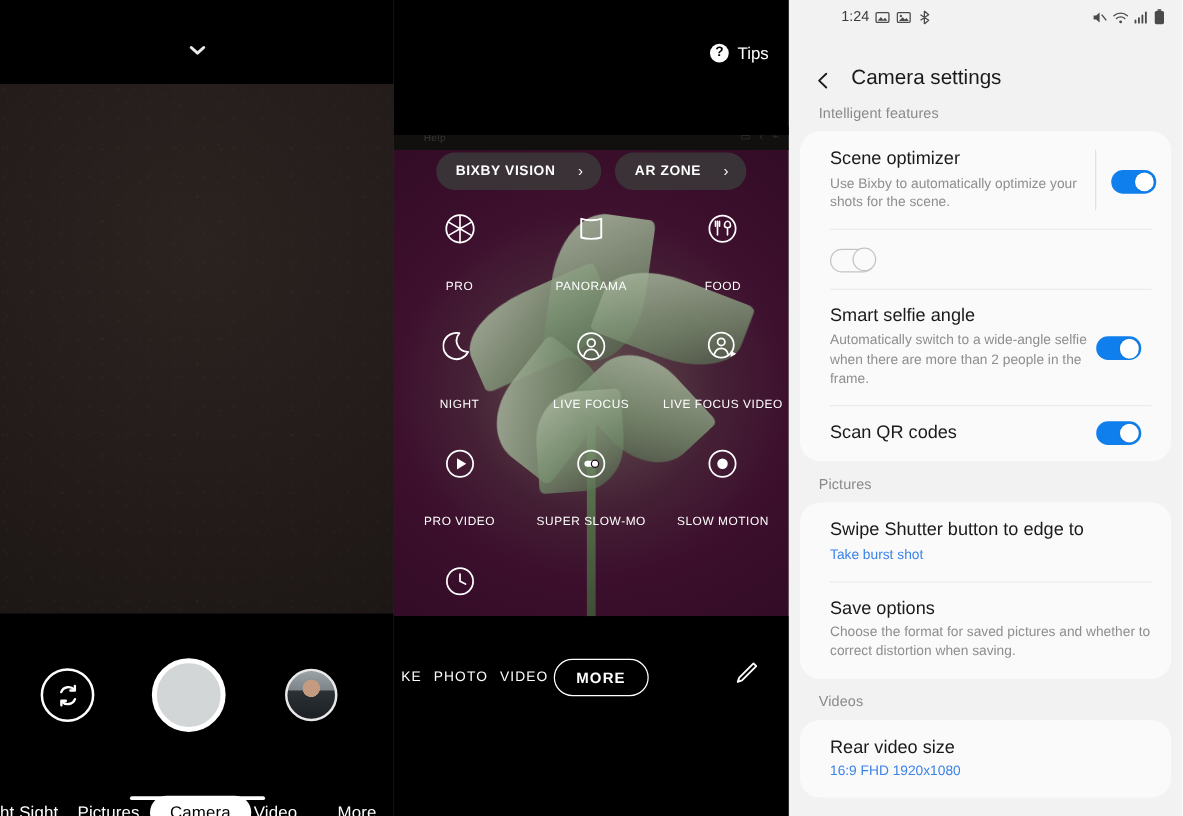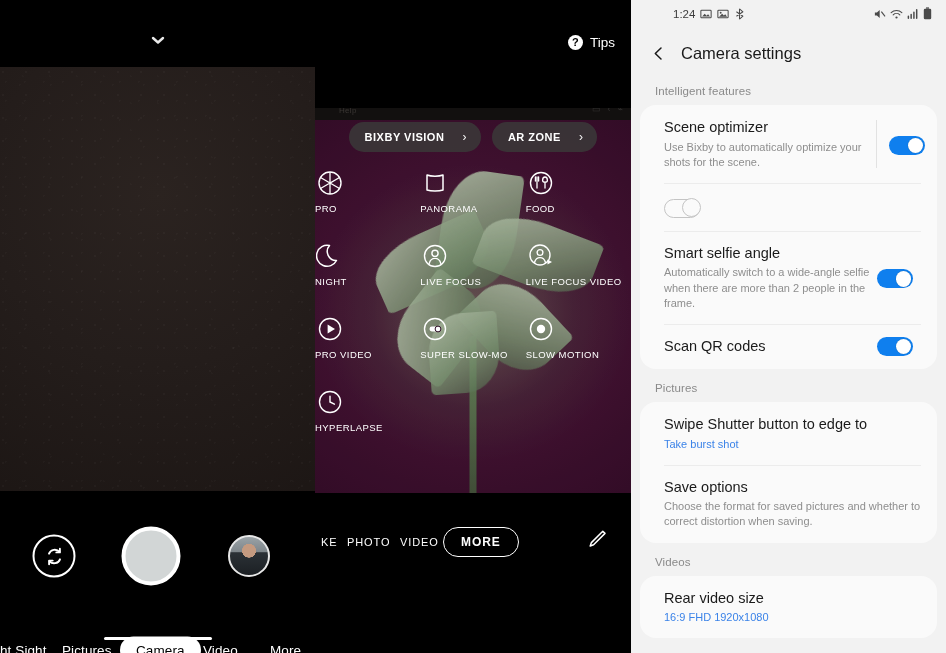--- a/index.html
+++ b/index.html
@@ -113,21 +113,21 @@
     background:rgba(58,56,56,.88); border-radius:20px; height:30px;
     display:flex; align-items:center; gap:18px; padding:0 14px 0 16px;
     color:#fff; font-size:11px; font-weight:bold; letter-spacing:.5px;
   }
   .p2-chip .arrow { font-size:12px; font-weight:normal; opacity:.95; }
 
   .p2-grid {
     position:absolute; left:0; top:168px; width:100%; z-index:3;
     display:grid; grid-template-columns:repeat(3,1fr); row-gap:27px;
   }
-  .p2-item { display:flex; flex-direction:column; align-items:flex-start; gap:5px; }
+  .p2-item { display:flex; flex-direction:column; align-items:center; gap:26px; }
   .p2-ic { width:30px; height:30px; display:flex; align-items:center; justify-content:center; }
   .p2-lbl { color:#fff; font-size:9.5px; letter-spacing:.45px; white-space:nowrap; }
 
   .p2-bottom { position:absolute; left:0; bottom:0; width:100%; height:160px; background:#000; z-index:5; }
   .p2-modebar { position:absolute; left:0; top:33px; width:100%; height:32px; }
   .p2-mode {
     position:absolute; top:50%; transform:translateY(-50%);
     color:#fff; font-size:11px; letter-spacing:.9px; white-space:nowrap;
   }
   .p2-mode.sel {
@@ -137,21 +137,21 @@
 
   
   .panel3 { position:relative; width:315px; height:653px; background:#f2f2f2; overflow:hidden; flex:0 0 315px; }
   .p3-status {
     height:27px; display:flex; align-items:center; justify-content:space-between;
     padding:0 14px 0 17px; color:#3c3c3c; font-size:11.5px;
   }
   .p3-statleft { display:flex; align-items:flex-start; gap:5px;margin-left:25px; }
   .p3-statright { display:flex; align-items:center; gap:4px; }
   .p3-title {
-    display:flex; align-items:center; gap:15px; padding:8px 0 0 20px; height:45px;
+    display:flex; align-items:flex-end; gap:15px; padding:8px 0 0 20px; height:45px;
   }
   .p3-back { width:15px; height:15px; }
   .p3-titletext { font-size:16.5px; color:#1a1a1a; }
   .p3-section {
     font-size:11.5px; color:#8a8a8a; padding:13px 0 8px 24px; letter-spacing:.1px;
   }
   .p3-card {
     background:#fafafa; border-radius:16px; margin:0 9px;
   }
   .p3-row {

